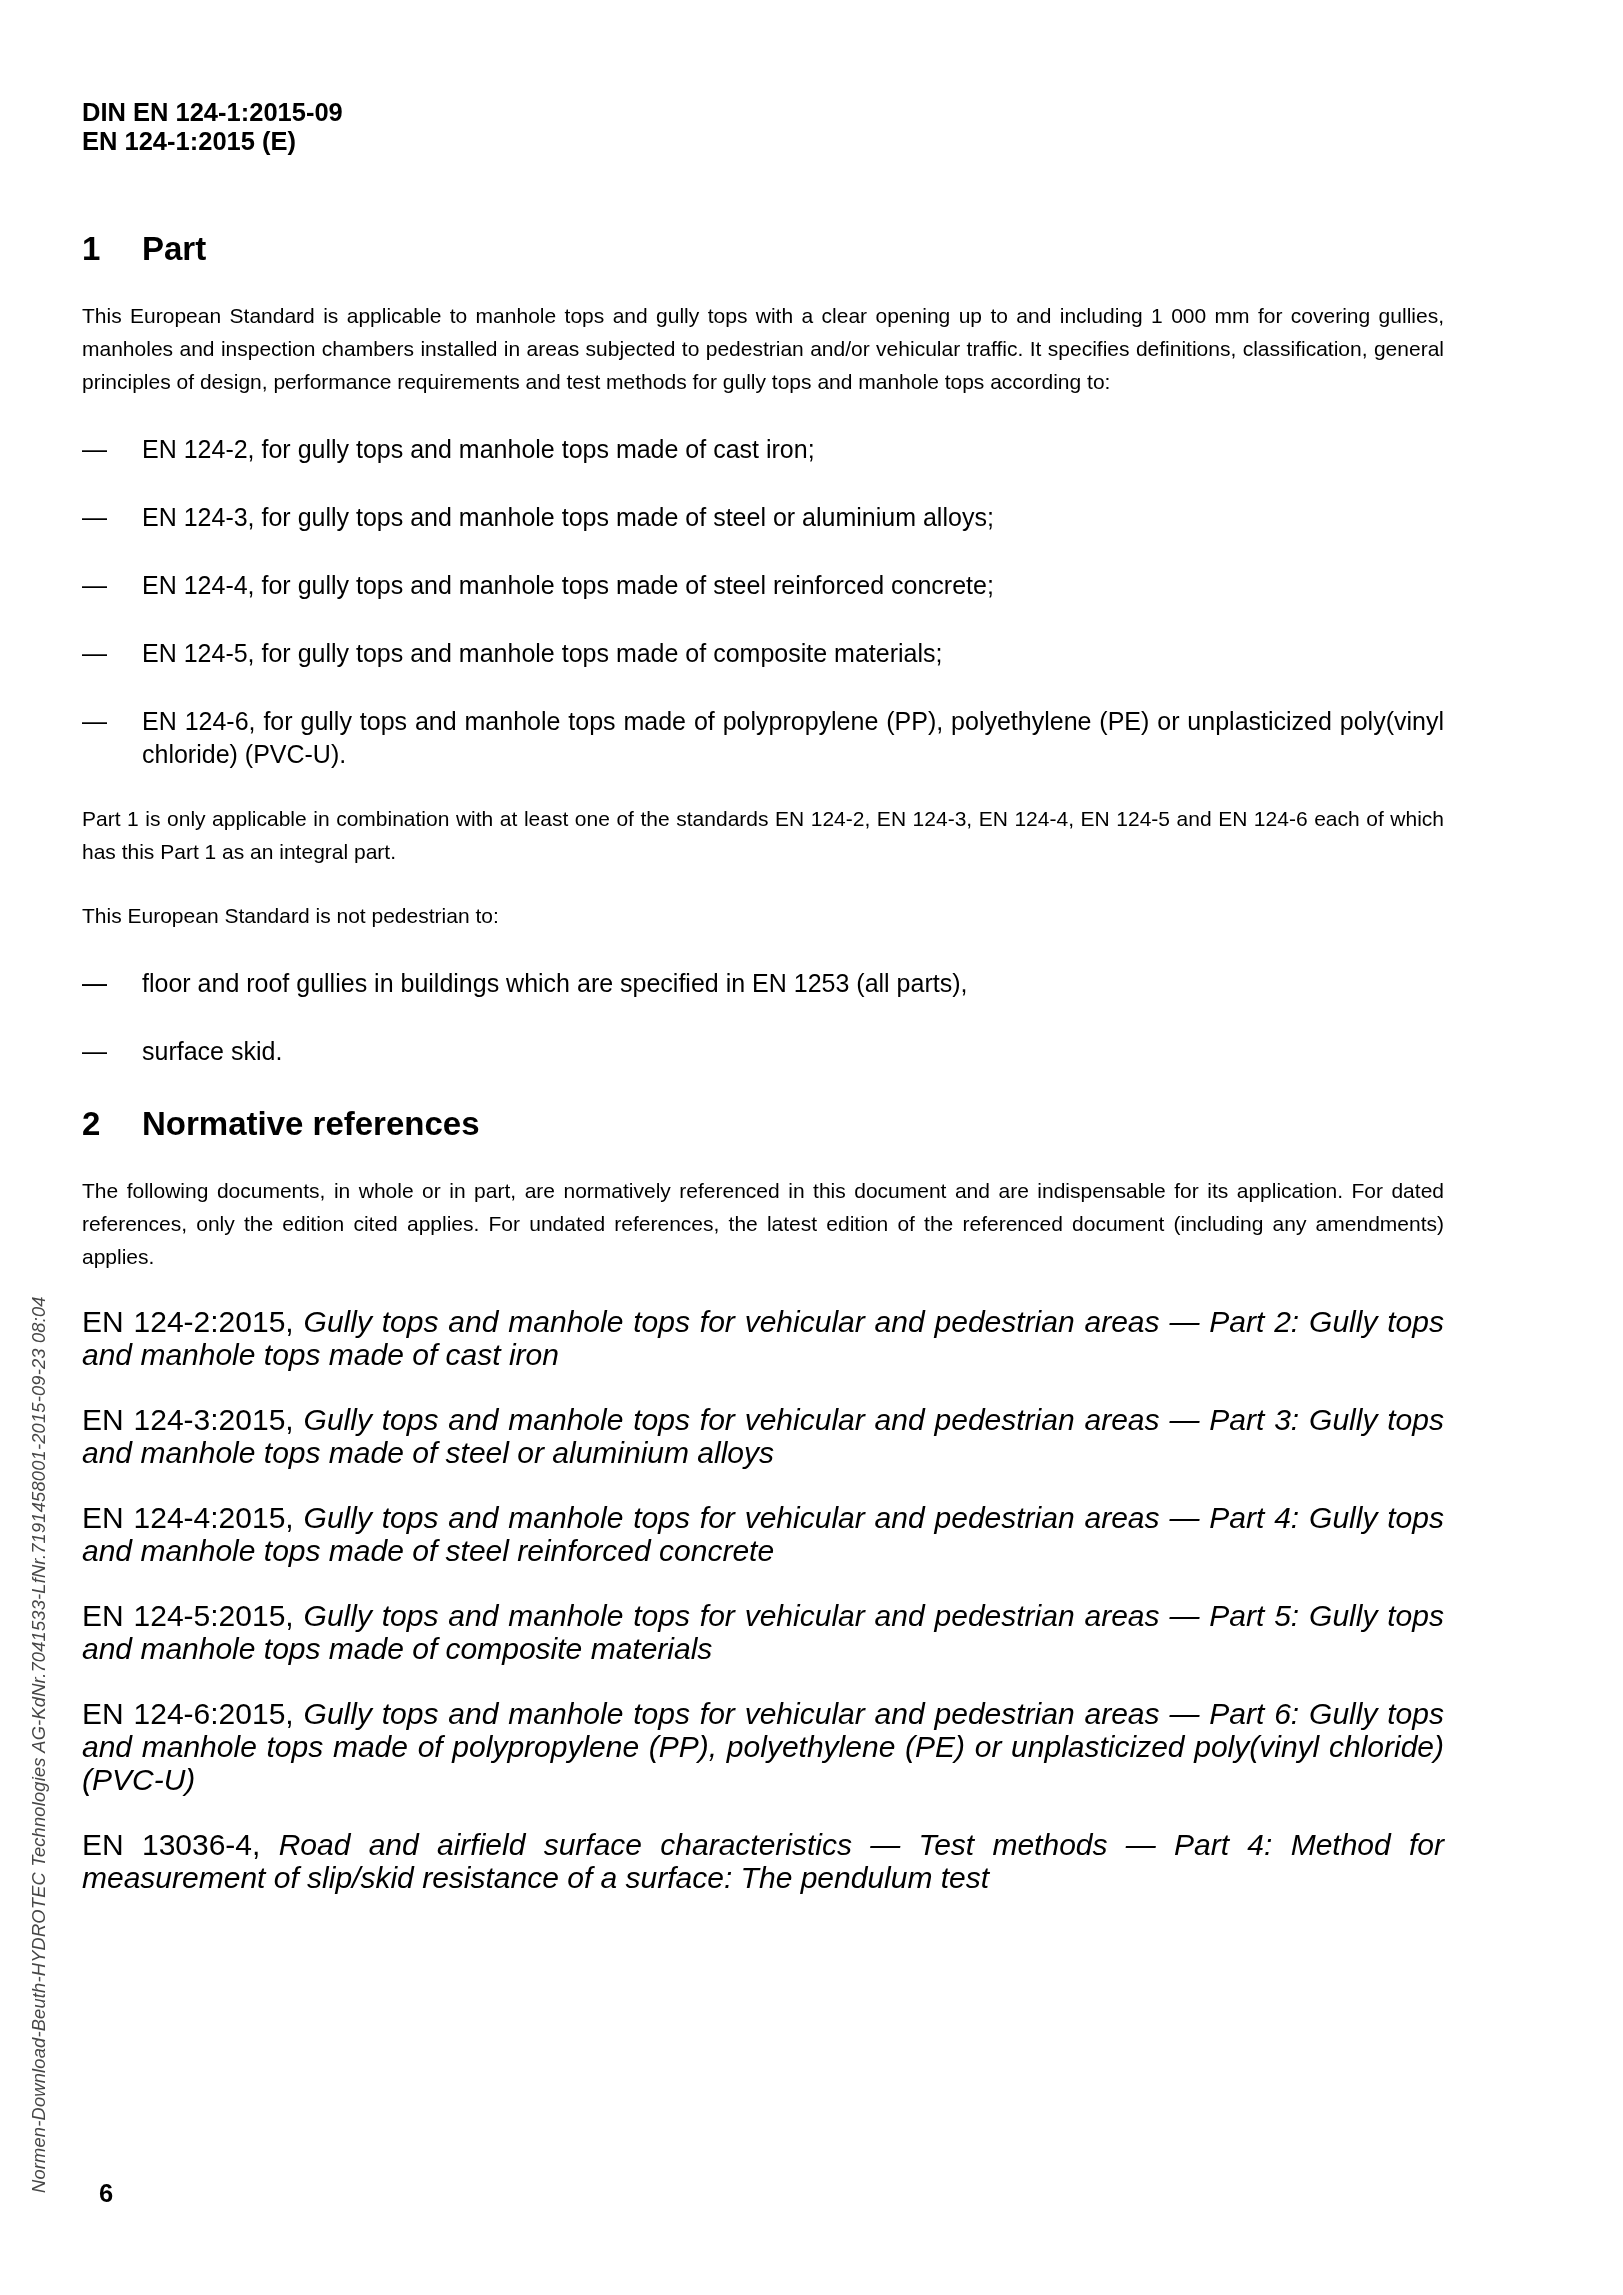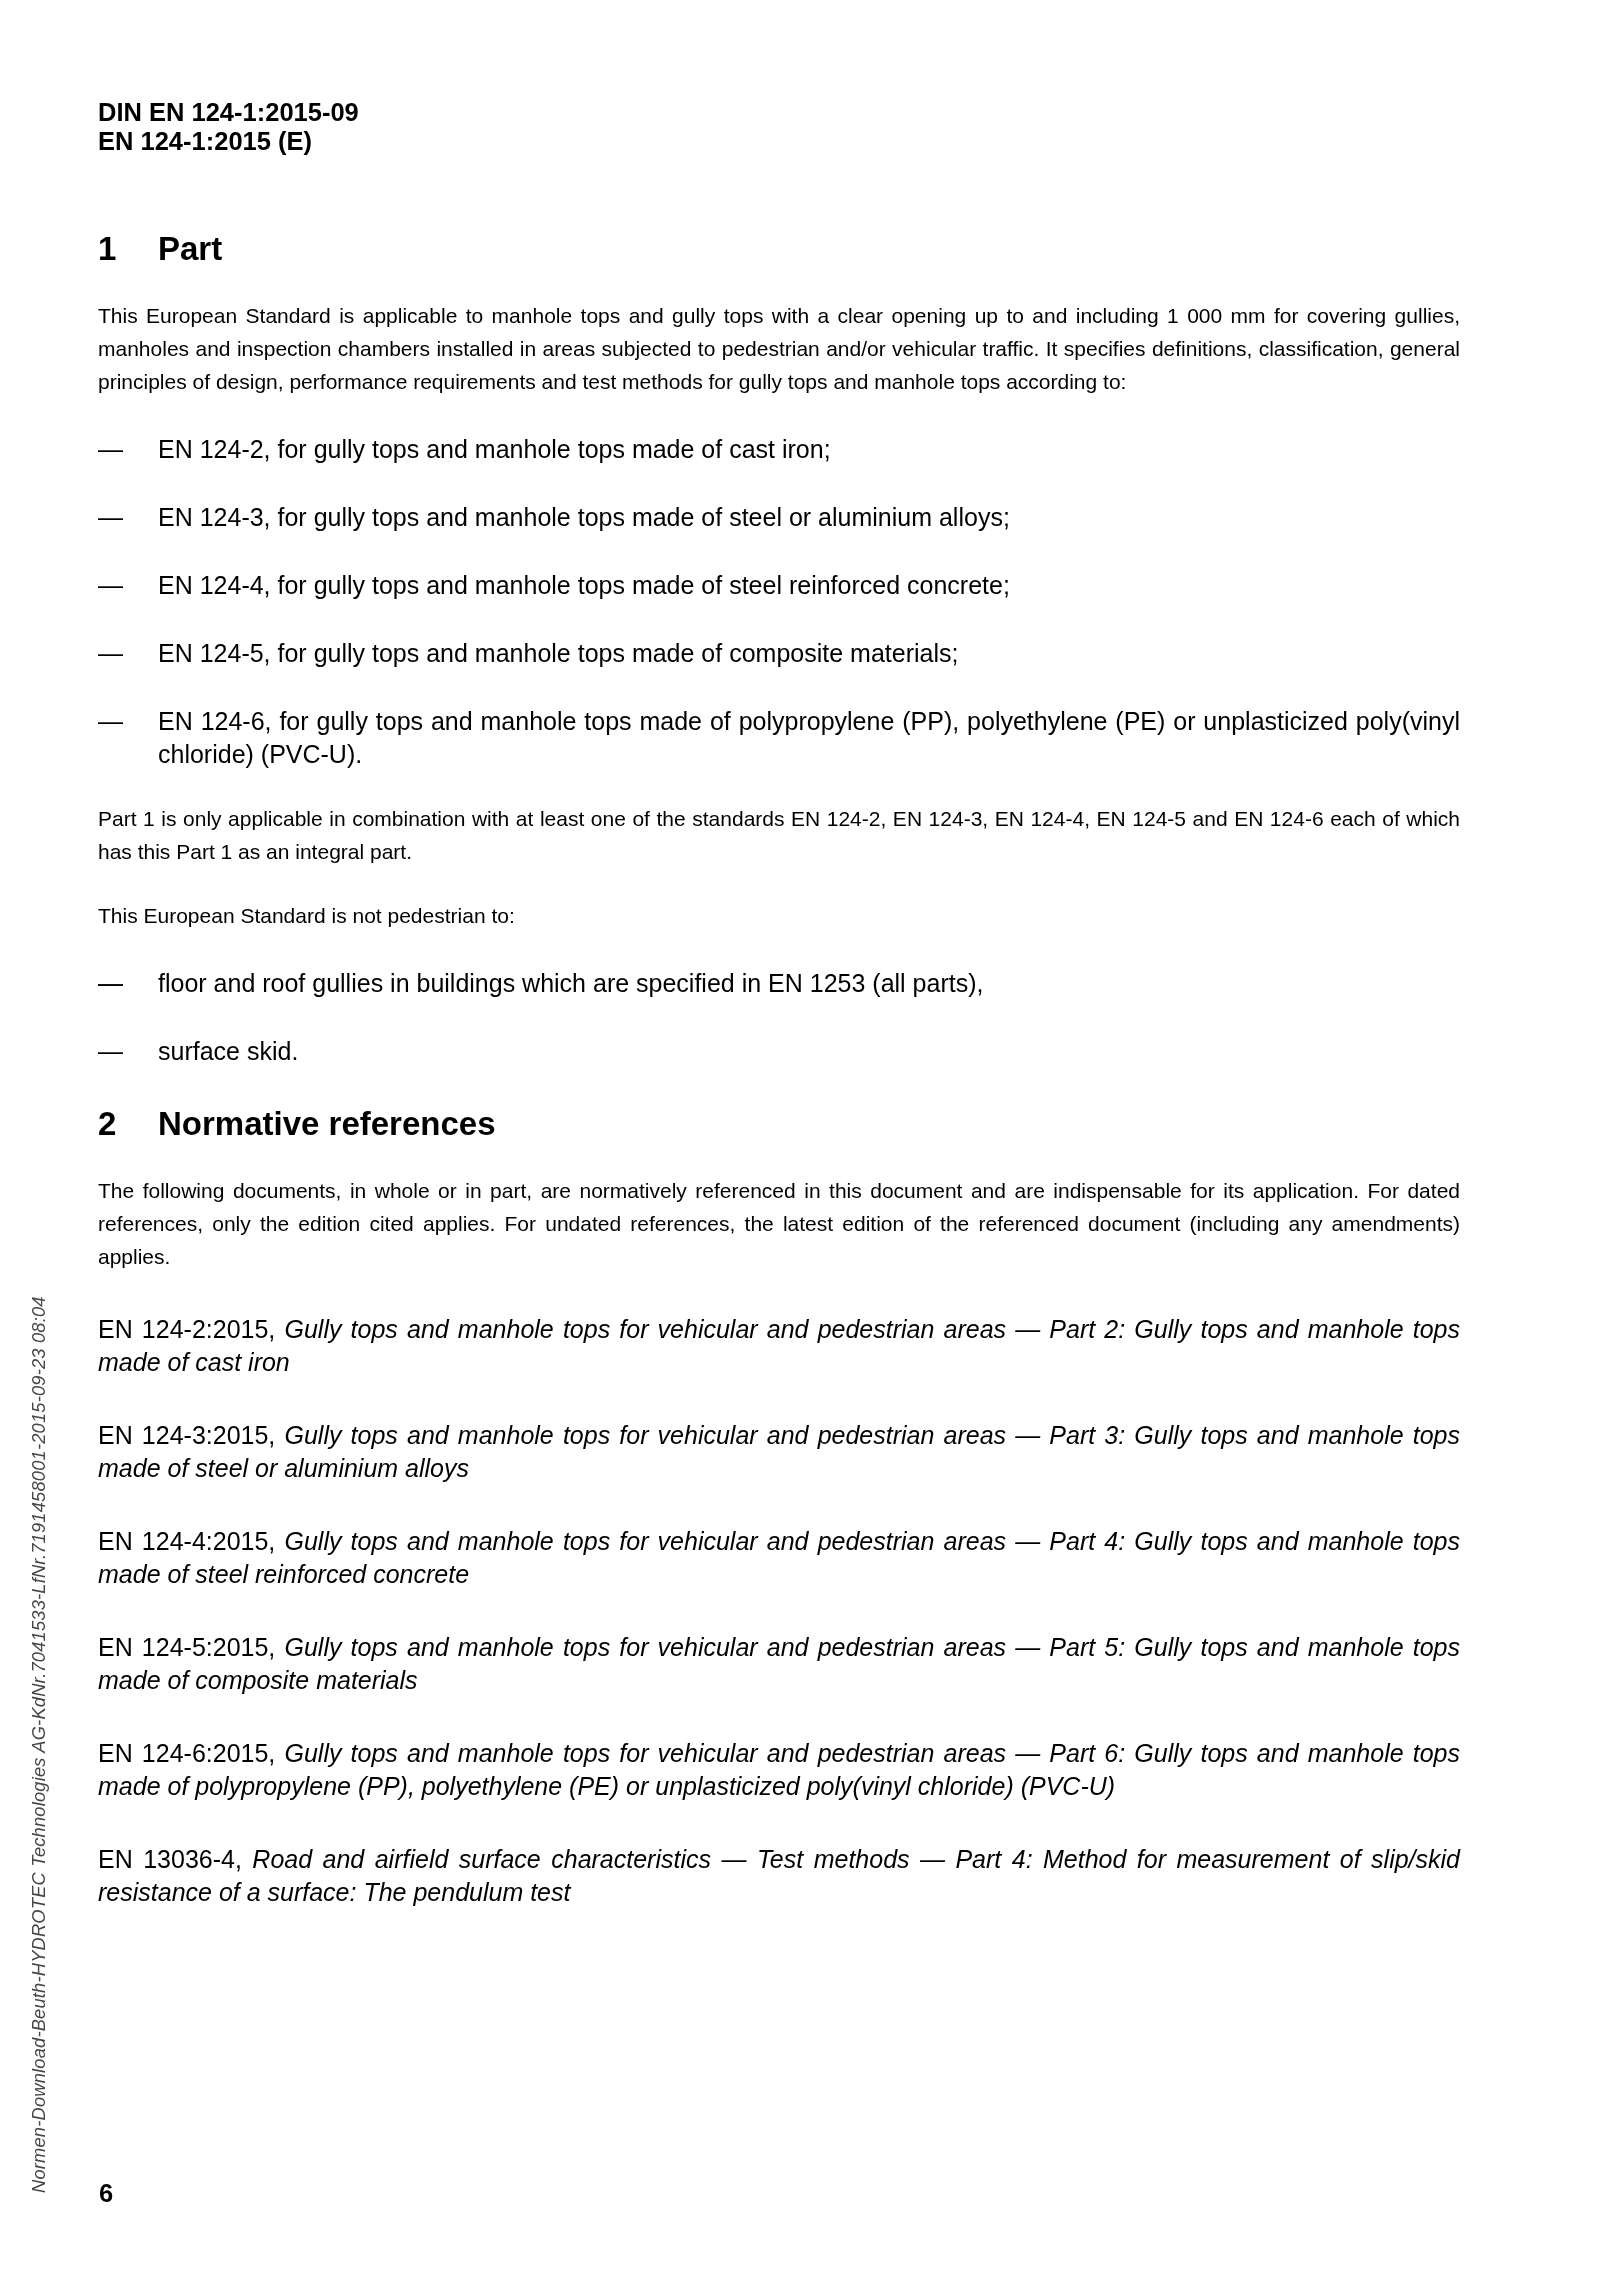--- a/index.html
+++ b/index.html
@@ -7,21 +7,21 @@
     position: relative;
     width: 1623px;
     height: 2295px;
     background: #ffffff;
     font-family: "Liberation Sans", sans-serif;
     color: #000000;
     overflow: hidden;
   }
   .content {
     position: absolute;
-    left: 98px;
+    left: 82px;
     top: 98px;
     width: 1362px;
   }
   .doc-header {
     font-weight: bold;
     font-size: 25.5px;
     line-height: 29.4px;
   }
   .section-heading {
     display: flex;
@@ -46,24 +46,24 @@
     line-height: 33px;
     text-align: justify;
     margin-top: 35px;
   }
   .li .dash {
     position: absolute;
     left: 0;
     top: 0;
   }
   .ref {
-    font-size: 25px;
+    font-size: 30px;
     line-height: 33px;
     text-align: justify;
-    margin: 40px 0 0 0;
+    margin: 32px 0 0 0;
   }
   .ref .ref-title { font-style: italic; }
   .page-number {
     position: absolute;
     left: 99px;
     top: 2179px;
     font-weight: bold;
     font-size: 25.5px;
     line-height: 29.4px;
   }

